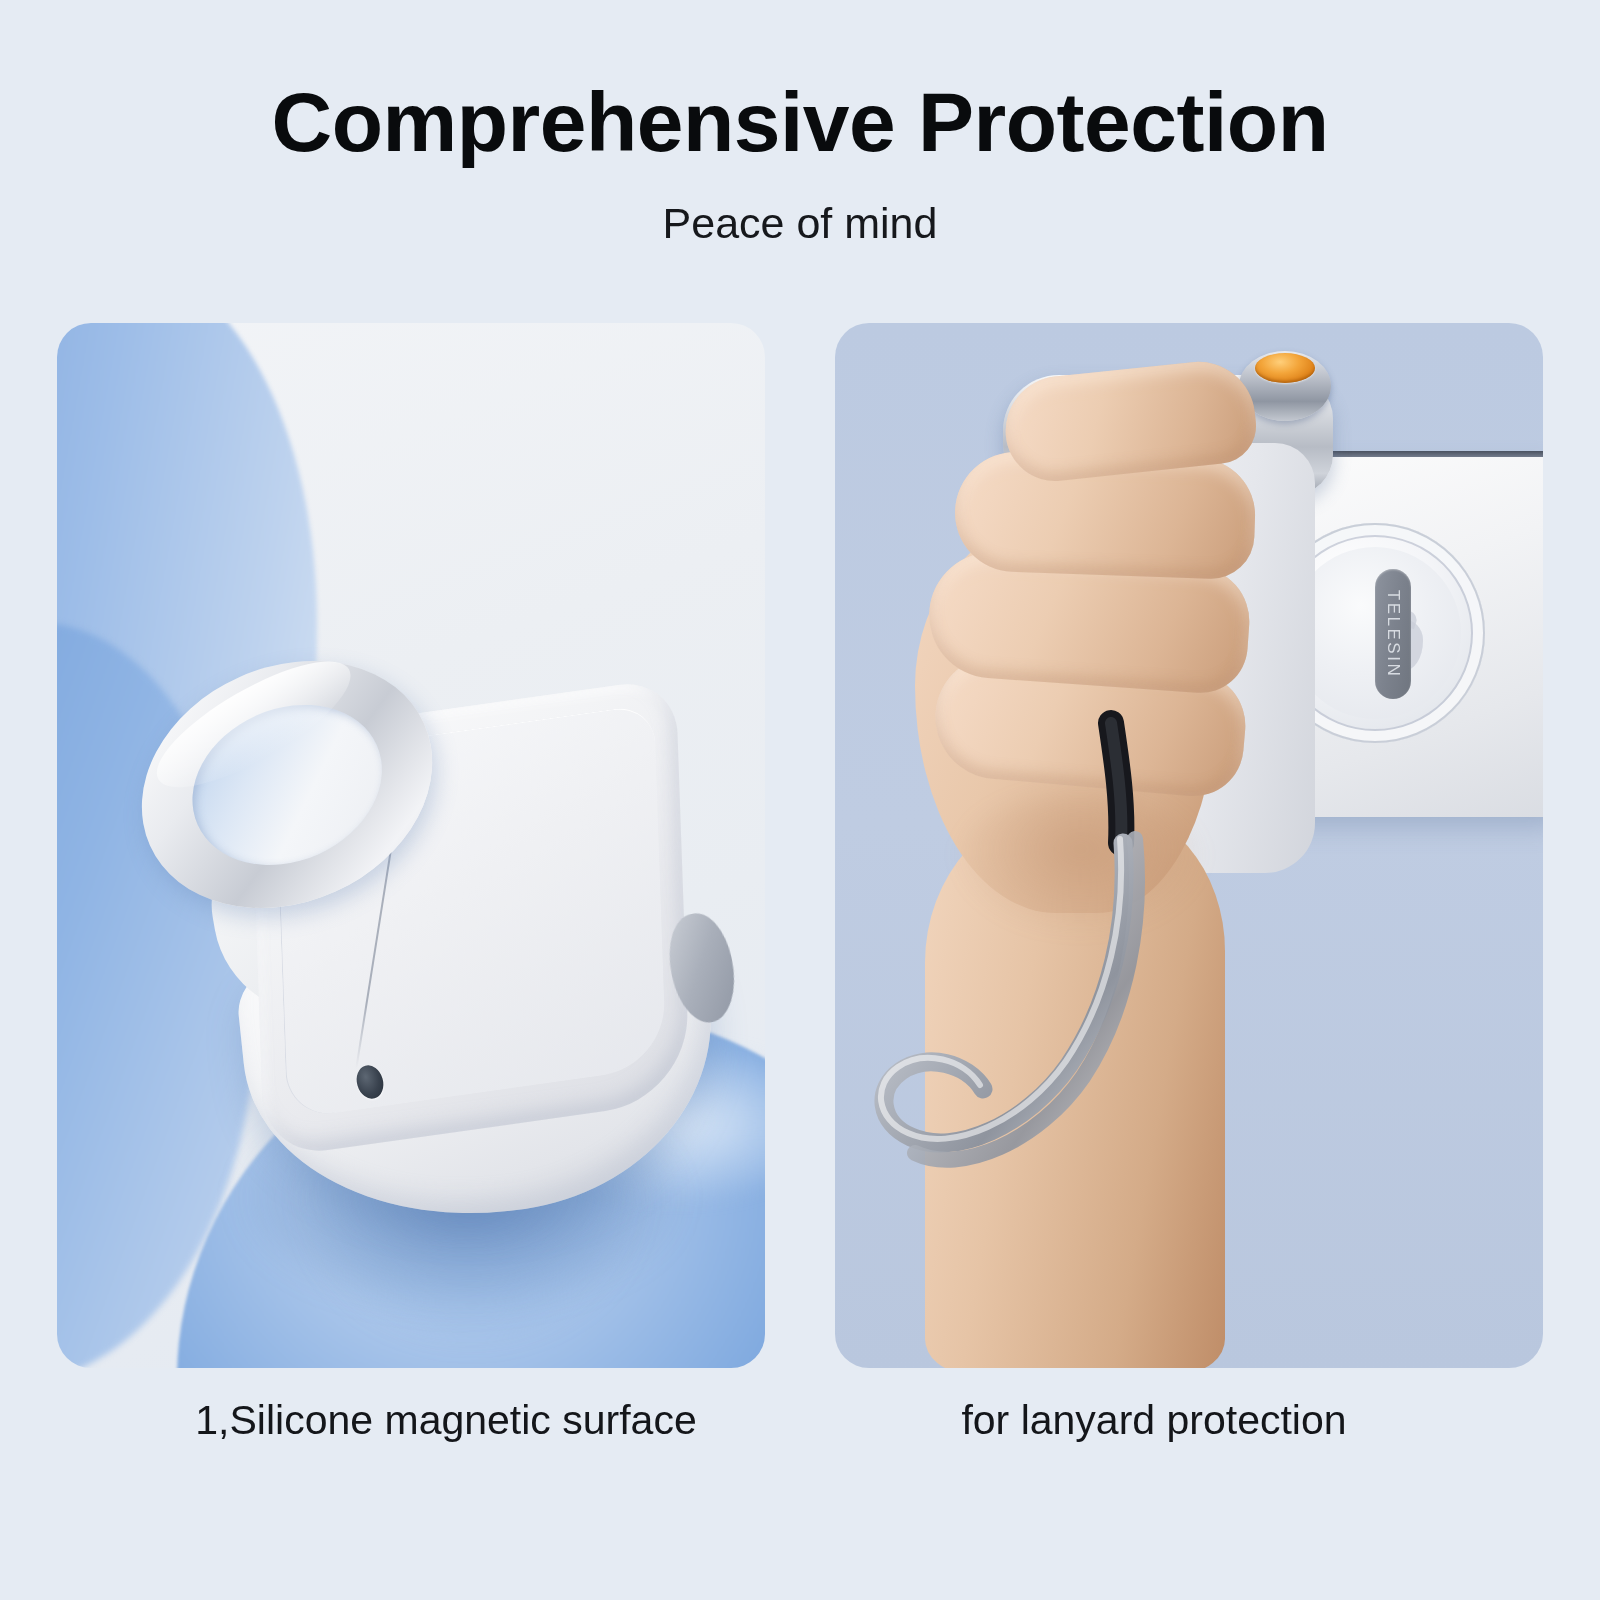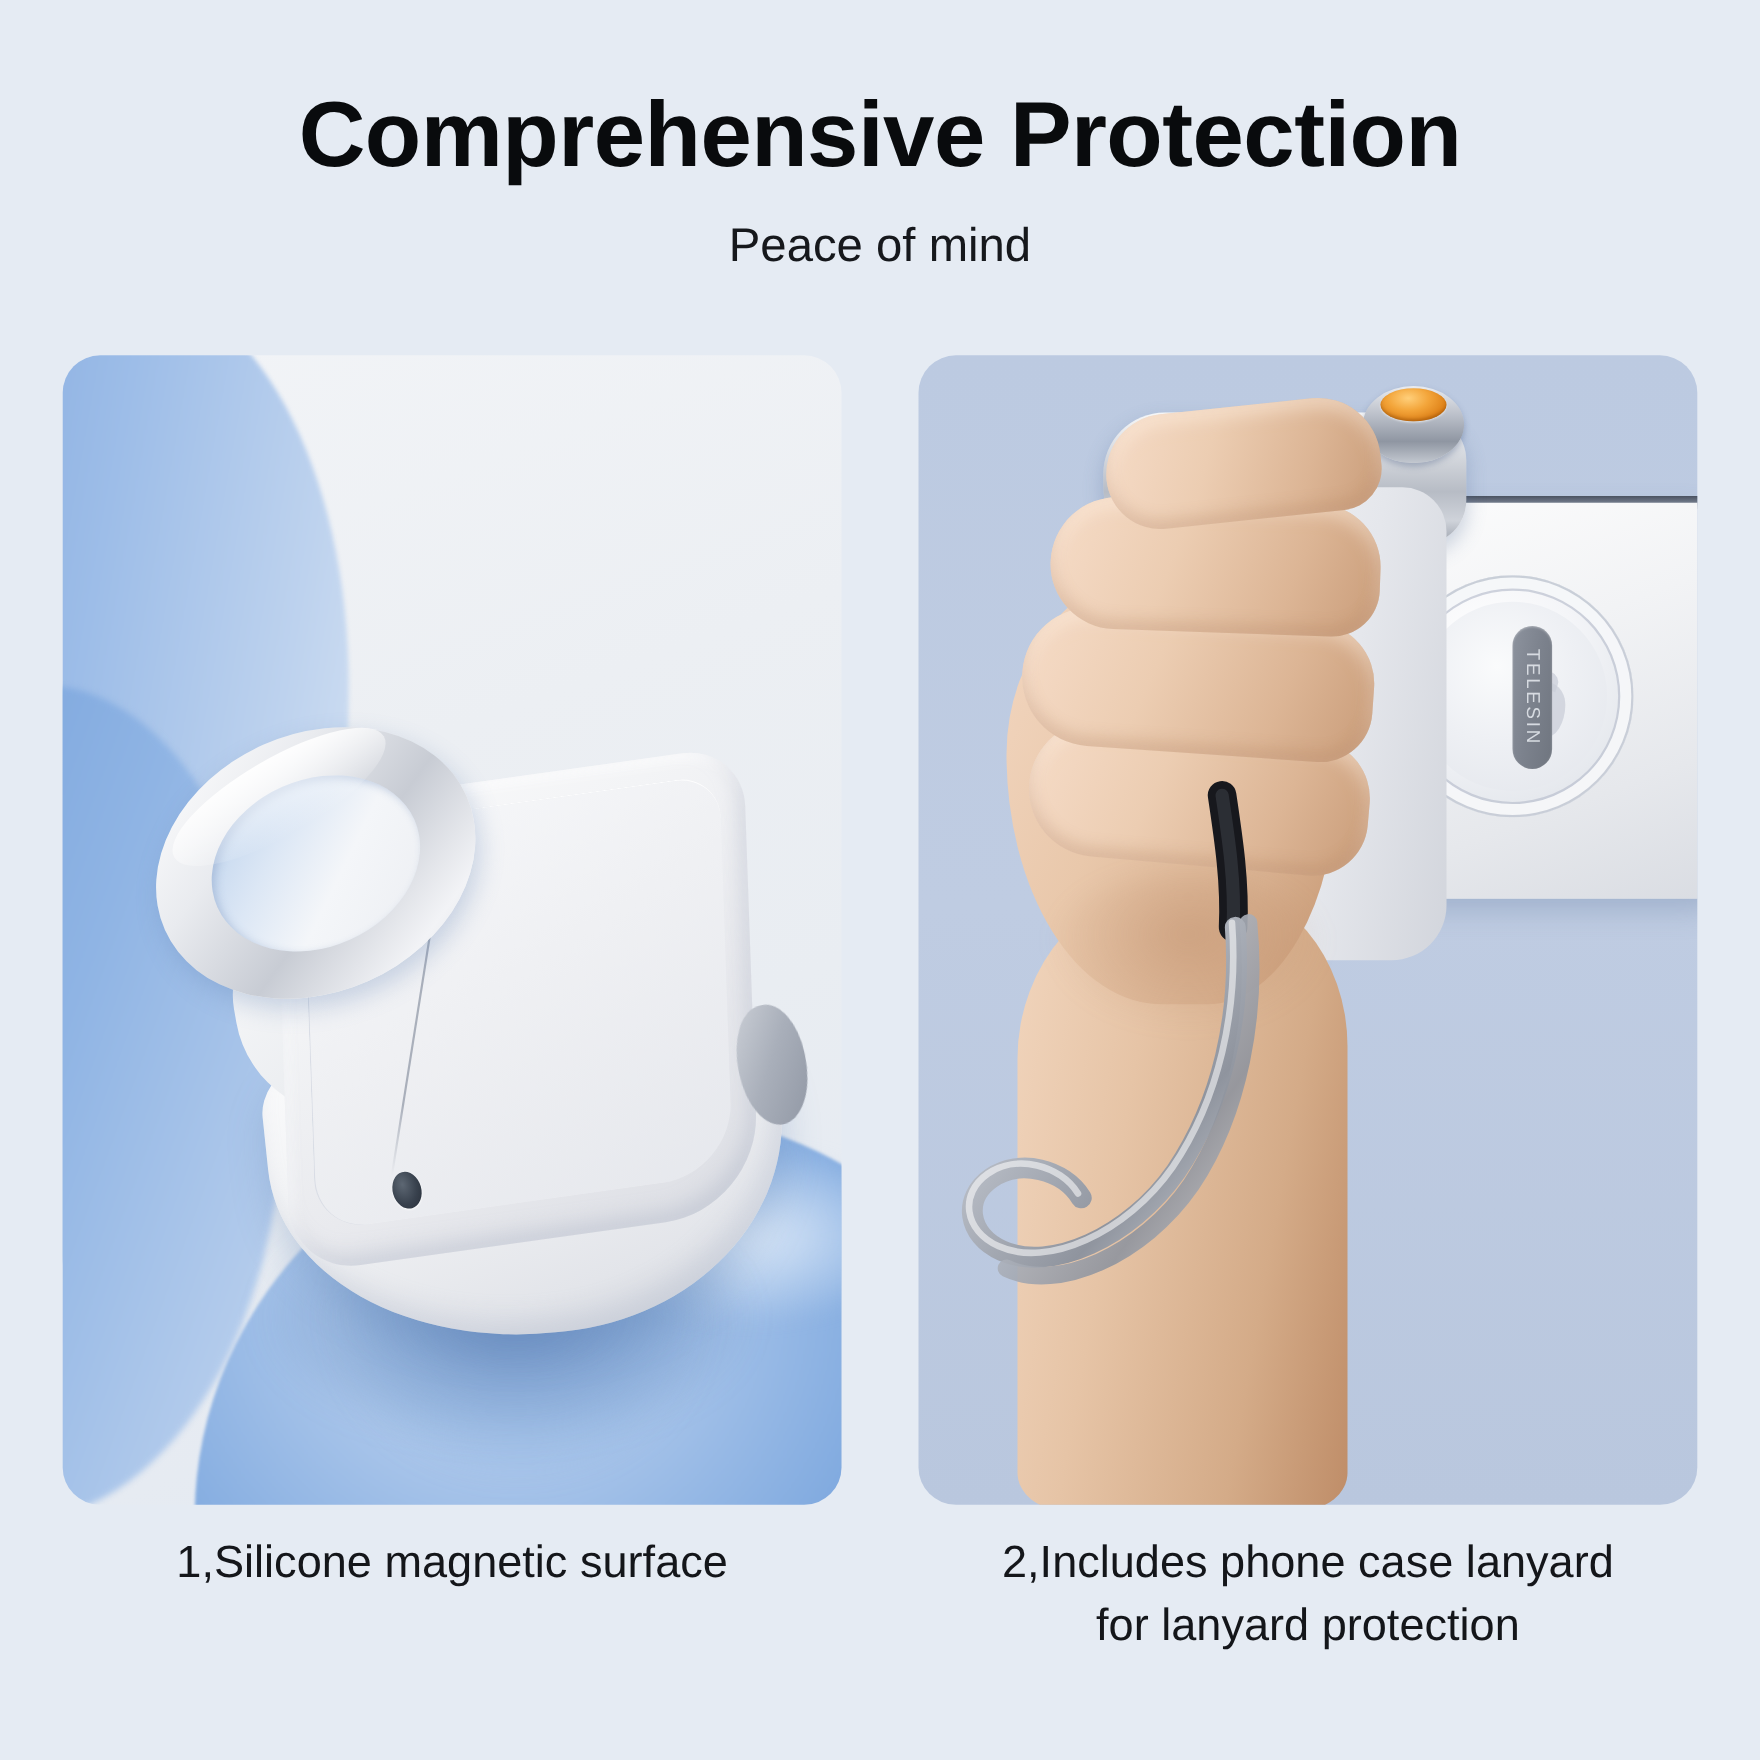--- a/index.html
+++ b/index.html
@@ -443,21 +443,21 @@
     pointer-events: none;
   }
 
   
   .captions {
     position: absolute;
     top: 1392px;
     left: 57px;
     width: 1486px;
     display: flex;
-    justify-content: space-between;
+    justify-content: center;
   }
   .caption {
     width: 708px;
     text-align: center;
     font-size: 41px;
     line-height: 1.38;
     color: #14161a;
     font-family: "Liberation Sans", sans-serif;
   }
 </style>
@@ -543,16 +543,15 @@
       <path d="M 300 516 C 308 598 292 688 248 754 C 204 818 126 852 80 830" fill="none" stroke="url(#cordGrad)" stroke-width="16" stroke-linecap="round" opacity=".9"></path>
     </svg>
   </div>
 </div>
 
 <div class="captions">
   <div class="caption">
     <div>1,Silicone magnetic surface</div>
   </div>
   <div class="caption">
-    <div>2,Includes phone case lanyard</div>
     <div>for lanyard protection</div>
   </div>
 </div>
 
 </body></html>

